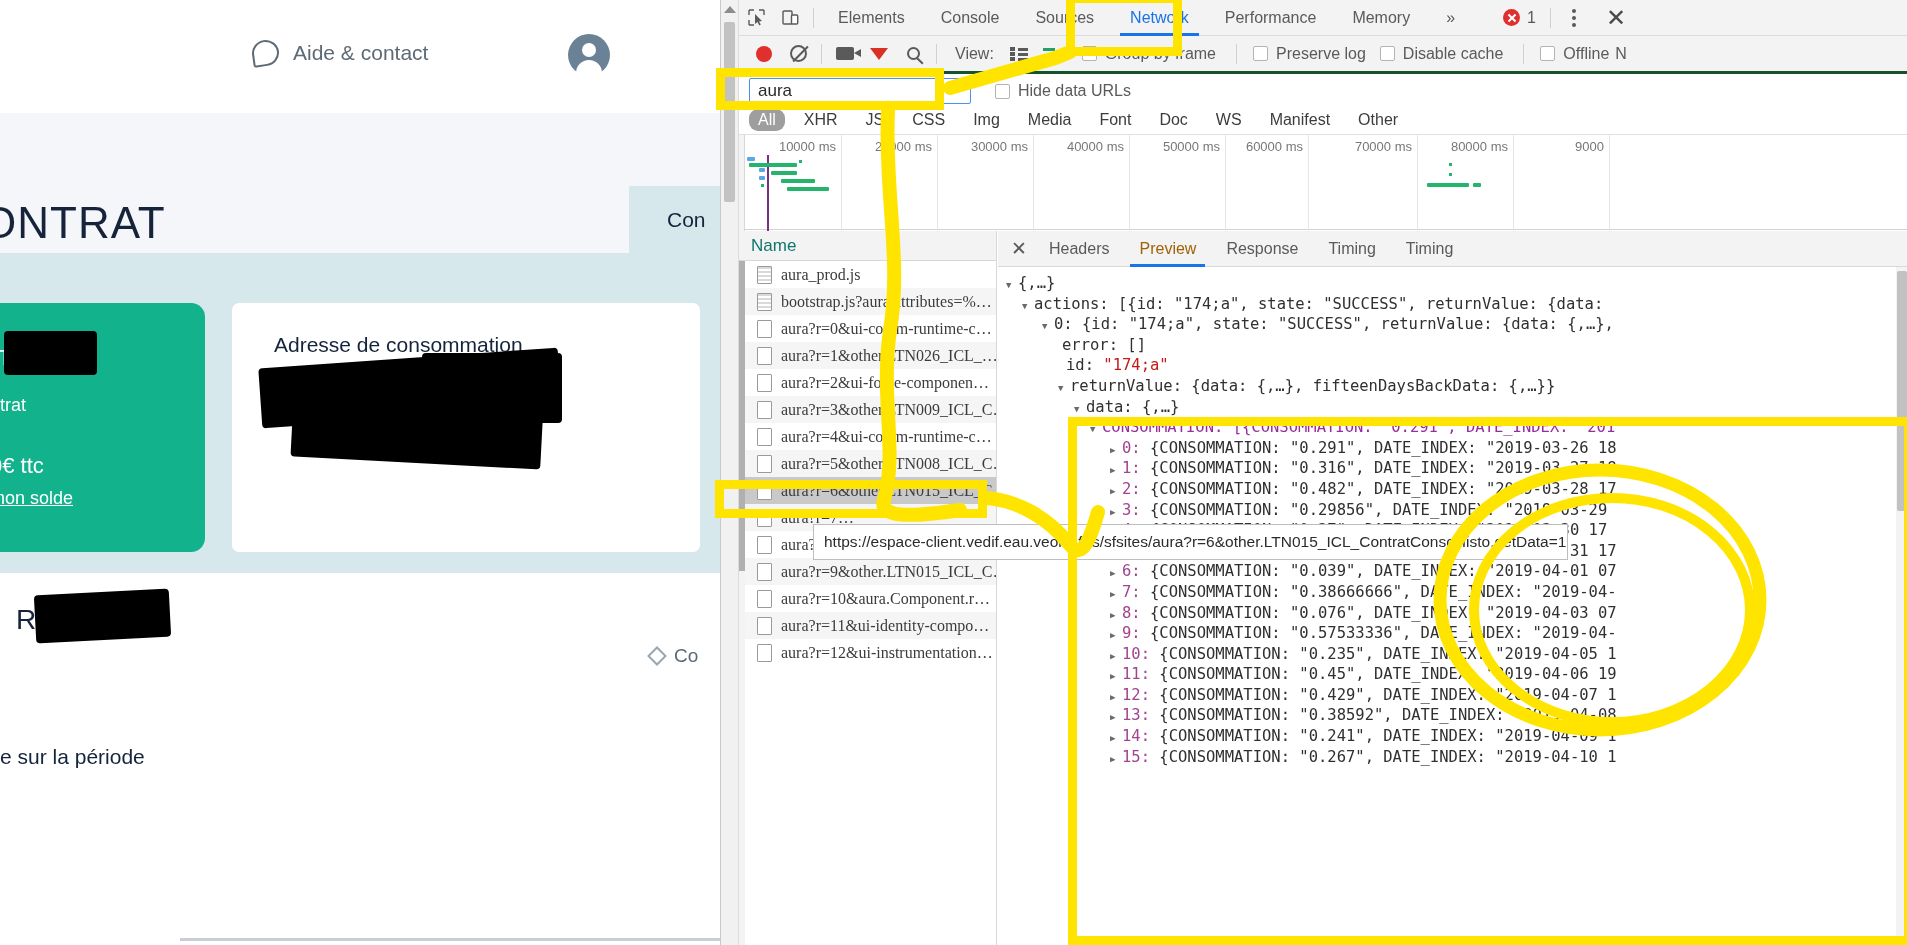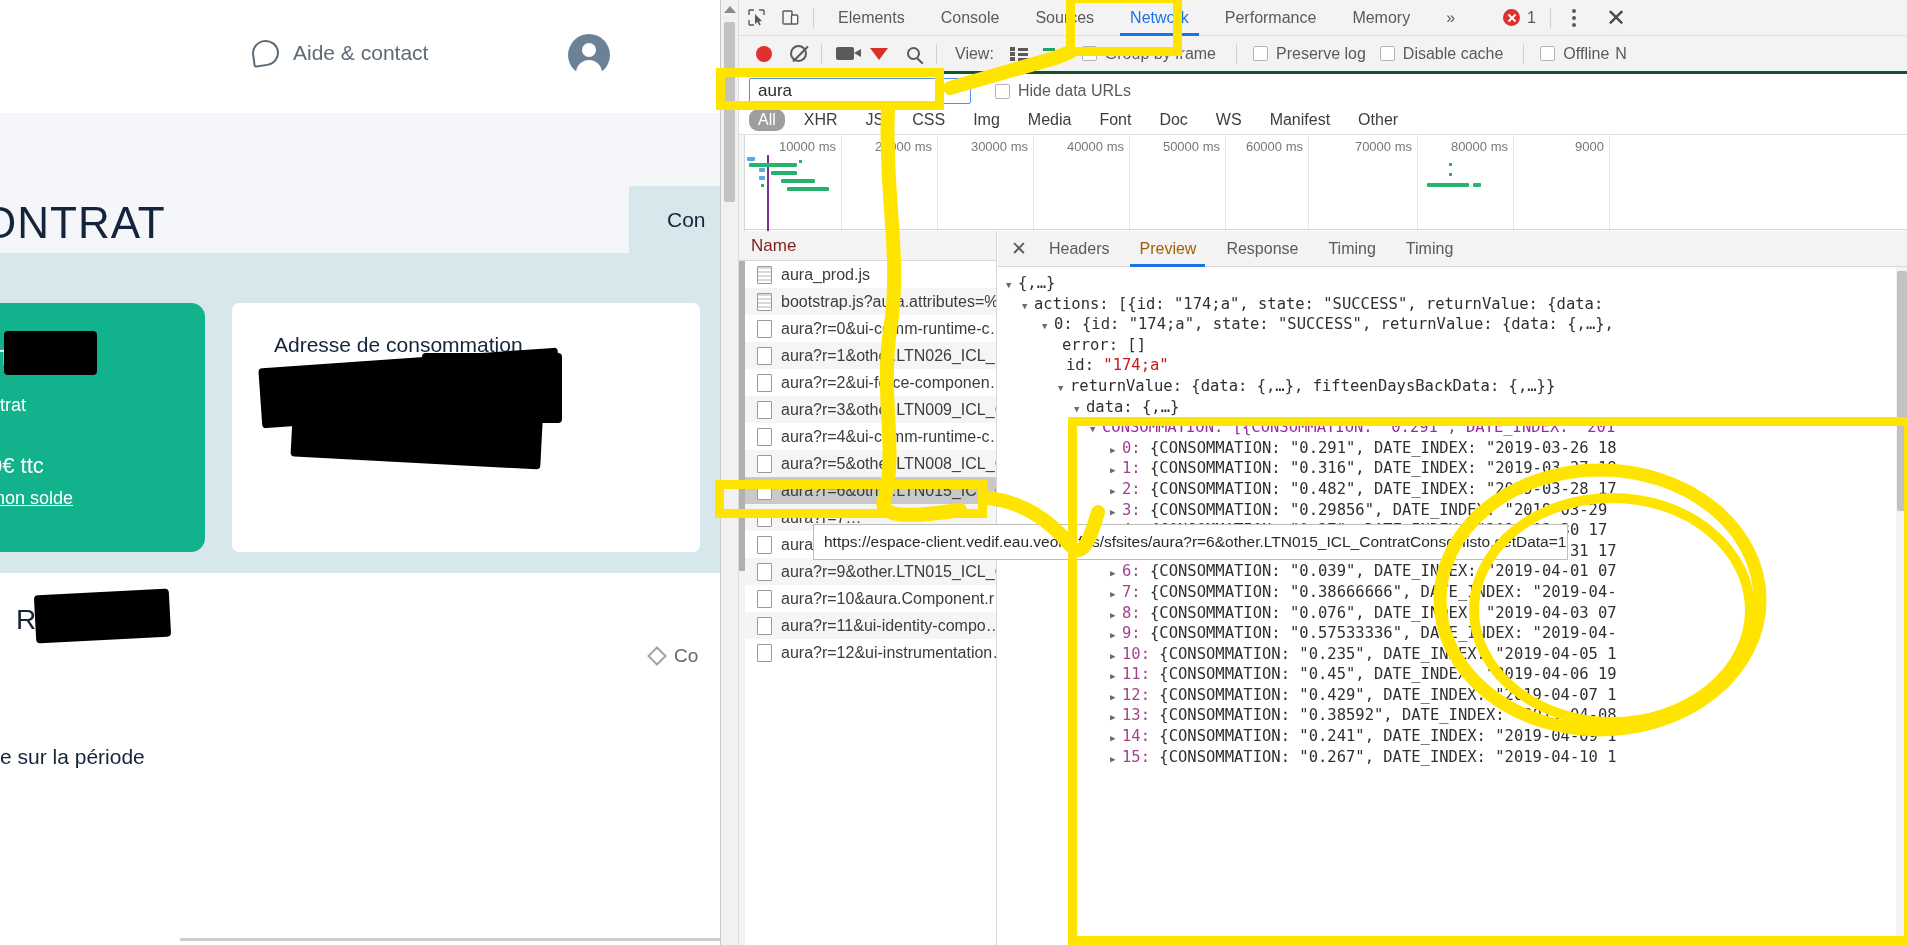--- a/index.html
+++ b/index.html
@@ -245,29 +245,29 @@
   .ov-bar { position: absolute; height: 4px; background: #26b36b; border-radius: 1px; }
   .ov-bar.blue { background: #5aa9e6; }
   .ov-line { position:absolute; width:2px; background:#7b2d8e; }
   .ov-dot { position:absolute; width:3px; height:3px; background:#26b36b; }
 
   
   .dt-namehdr {
     position: absolute; left: 18px; top: 231px; width: 258px; height: 30px;
     background: #f3f3f3; border-bottom: 1px solid #d8d8d8; border-right:1px solid #d8d8d8;
     display: flex; align-items: center; padding-left: 12px;
-    font-size: 17px; color: #7f1d1d;
+    font-size: 17px; color: #0f766e;
   }
   .dt-namelist {
     position: absolute; left: 18px; top: 261px; width: 258px; height: 684px;
     background: #ffffff; border-right: 1px solid #d8d8d8; overflow: hidden;
   }
   .req-row {
     height: 27px; display: flex; align-items: center; padding-left: 12px;
-    font-size: 16px; color: #3c3c3c; white-space: nowrap; overflow: hidden;
+    font-size: 16px; color: #3c3c3c; white-space: nowrap; overflow: hidden; font-family: Liberation Serif, serif;
   }
   .req-row:nth-child(even) { background: #f5f5f5; }
   .req-row.selected { background: #c9c9c9; }
   .file-ic {
     width: 15px; height: 18px; border: 1px solid #9a9a9a; background: #fff;
     margin-right: 9px; flex: 0 0 auto; border-radius: 1px;
   }
   .file-ic.js { background: repeating-linear-gradient(180deg,#d9d9d9 0 2px,#fff 2px 4px); }
 
   

